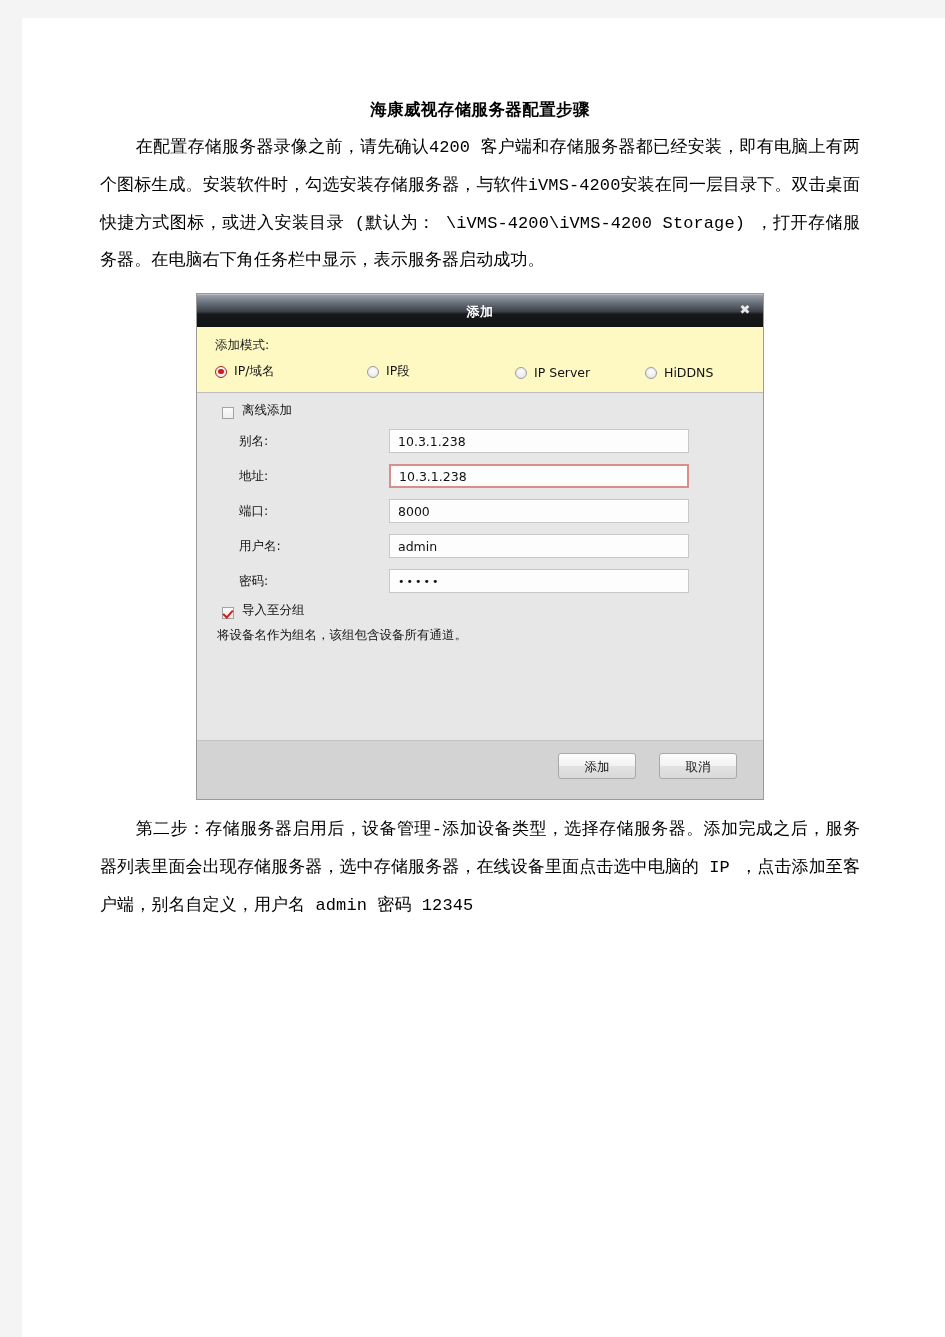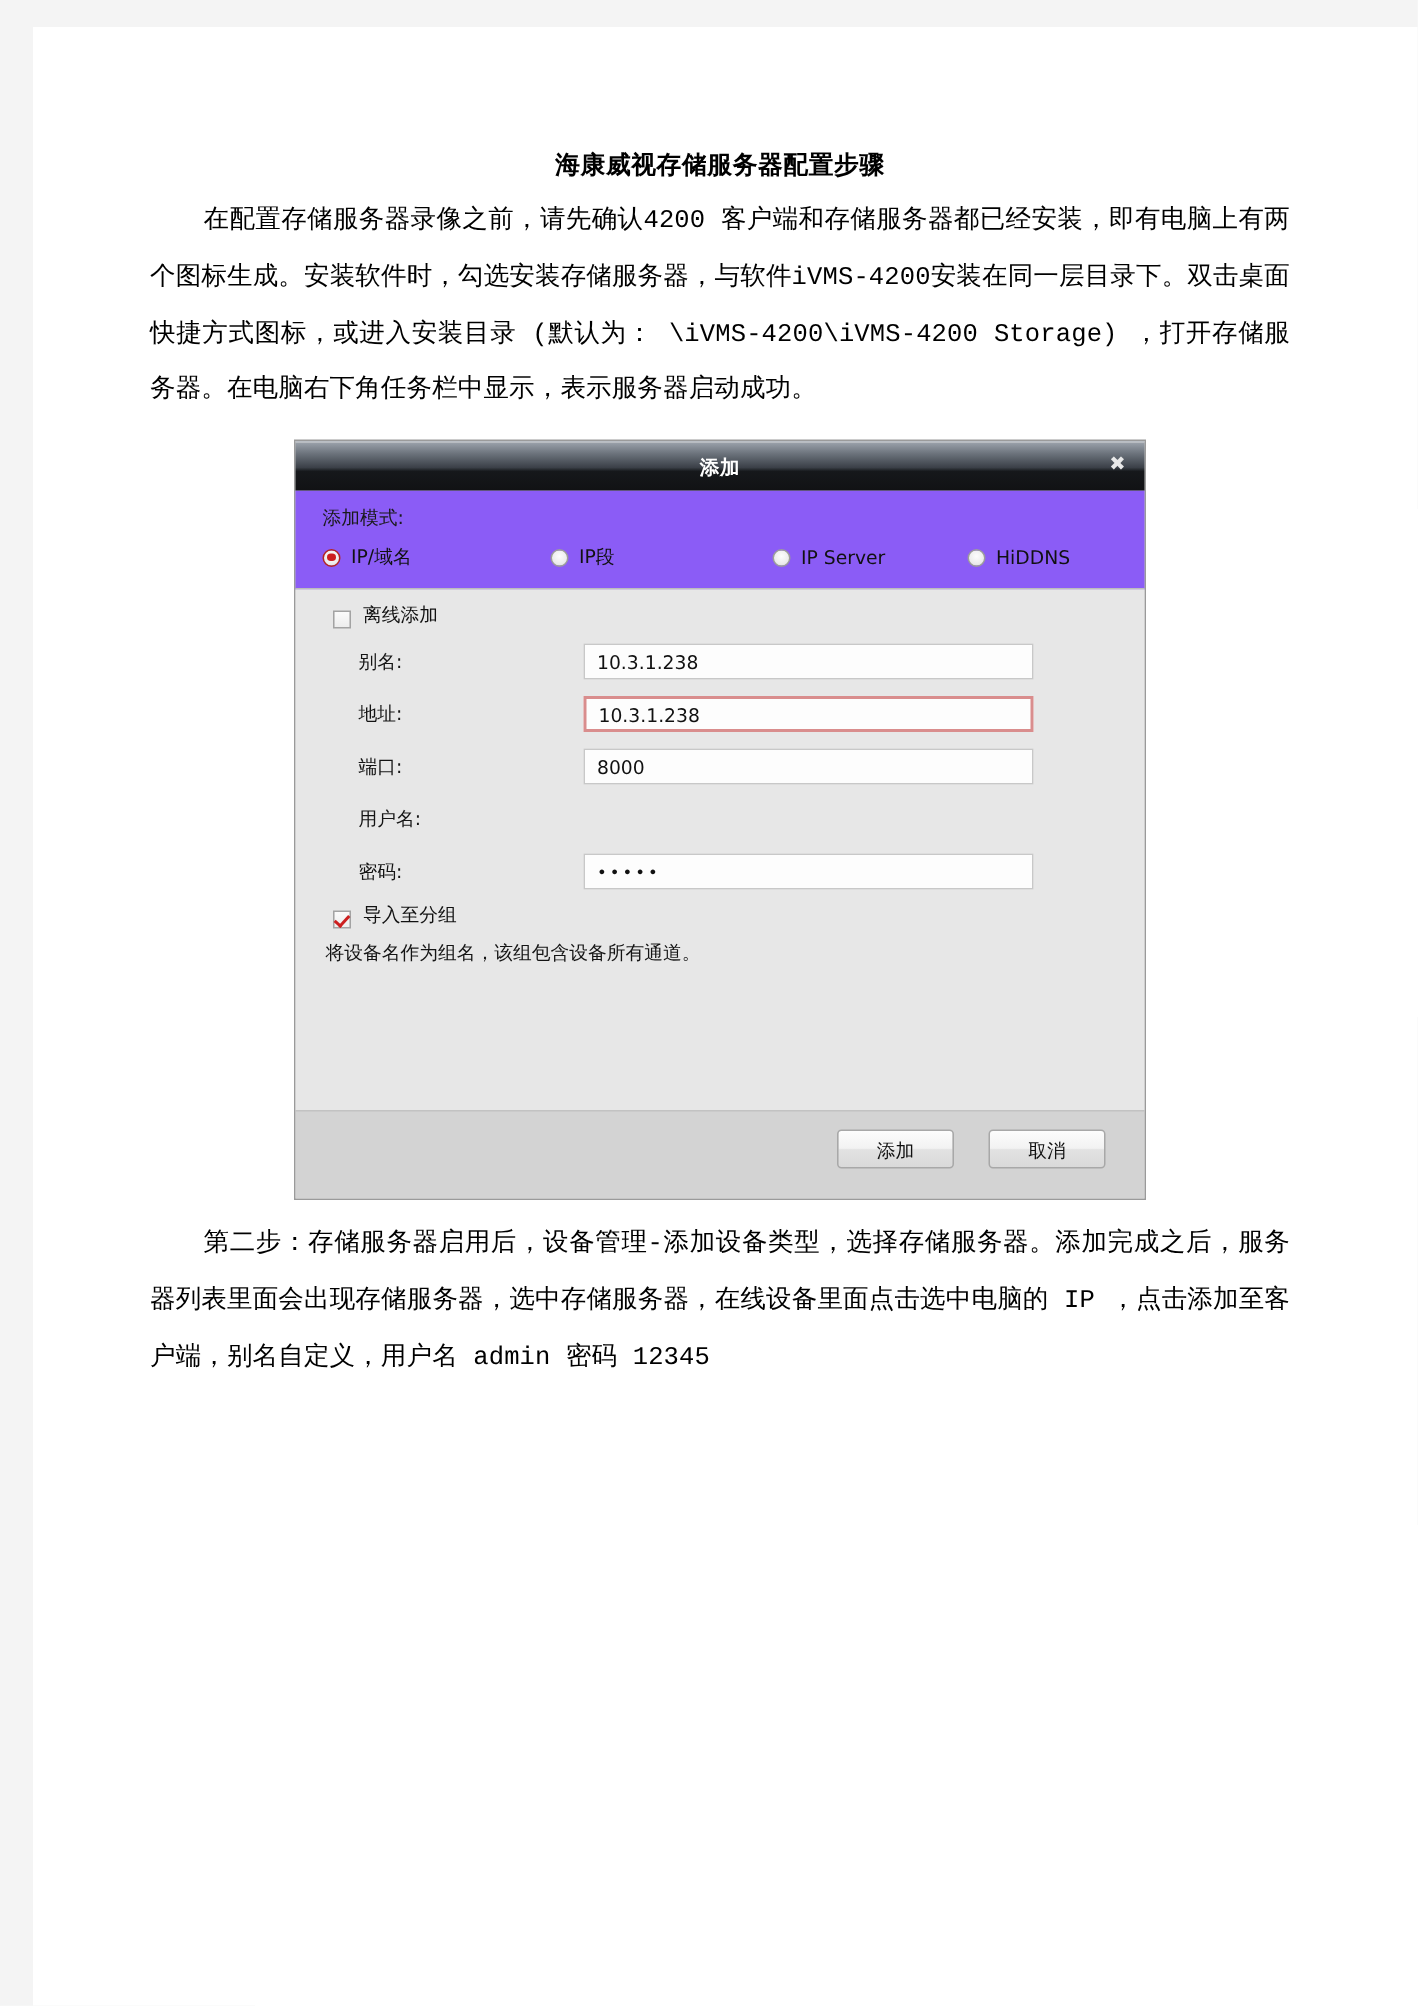--- a/index.html
+++ b/index.html
@@ -97,32 +97,32 @@
     line-height: 14px;
     text-align: center;
     color: #e9e9e9;
     font-size: 13px;
     font-weight: bold;
     cursor: pointer;
   }
 
   
   .mode-band {
-    background: #8b5cf6;
+    background: #fef9c3;
     padding: 10px 0 8px 0;
     border-bottom: 1px solid #bcbcbc;
   }
   .mode-label {
     font-size: 12.5px;
     color: #1a1a1a;
     margin: 0 0 9px 18px;
   }
   .radio-row {
     display: flex;
-    align-items: center;
+    align-items: flex-end;
     margin: 0 0 4px 0;
     padding-left: 18px;
   }
   .radio-item {
     display: flex;
     align-items: center;
     font-size: 12.5px;
     color: #111;
   }
   .radio-item.w1 { width: 152px; }
@@ -319,20 +319,21 @@
           <div class="field-input focus">10.3.1.238</div>
         </div>
 
         <div class="field-row">
           <div class="field-label">端口:</div>
           <div class="field-input">8000</div>
         </div>
 
         <div class="field-row">
           <div class="field-label">用户名:</div>
+          <div class="field-input">admin</div>
         </div>
 
         <div class="field-row">
           <div class="field-label">密码:</div>
           <div class="field-input dots">•••••</div>
         </div>
 
         <label class="check-row">
           <span class="chk checked"></span>
           <span>导入至分组</span>

